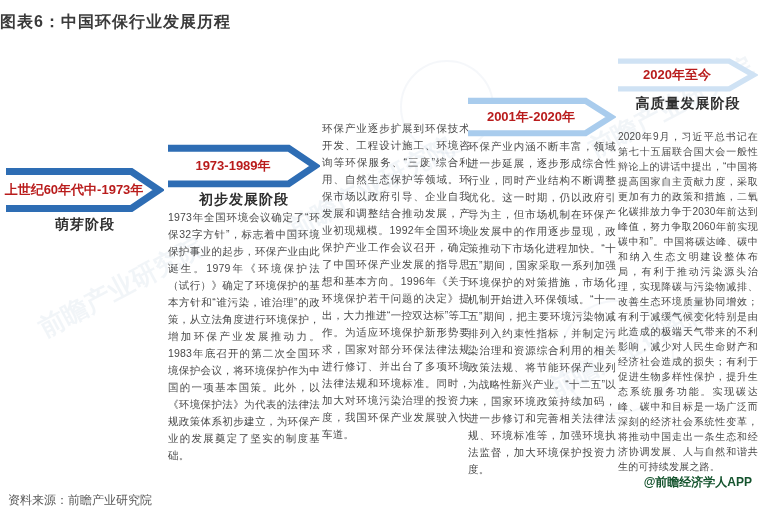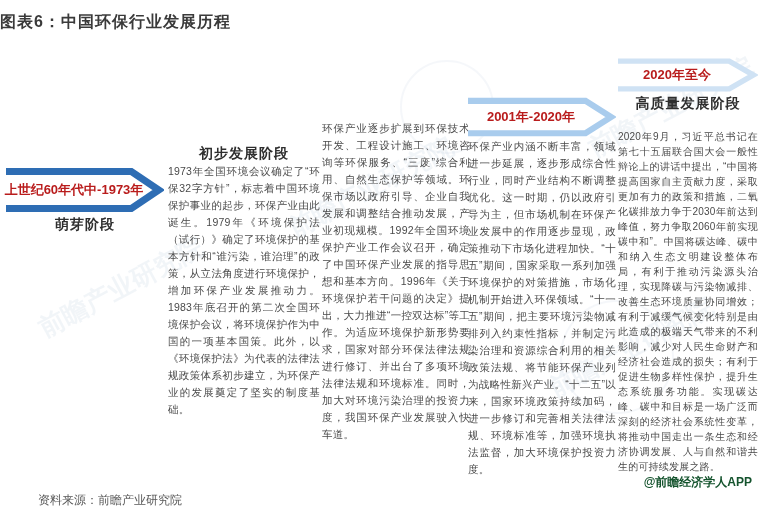--- a/index.html
+++ b/index.html
@@ -51,21 +51,21 @@
   .col3{left:322px;top:120px;width:148px;}
   .col4{left:468px;top:96px; width:148px;}
   .col5{left:618px;top:57px; width:140px;}
   .col1 .banner{height:48px;}
   .col2 .banner{height:46px;}
   .col3 .banner{height:44px;}
   .col4 .banner{height:42px;}
   .col5 .banner{height:36px;}
   
   .footer-source{
-    position:absolute;left:8px;bottom:10px;font-size:12px;color:#595959;z-index:2;margin-left:30px;
+    position:absolute;left:8px;bottom:10px;font-size:12px;color:#595959;z-index:2;
   }
   .footer-credit{
     position:absolute;right:8px;bottom:28px;font-size:12px;color:#14532d;
     font-weight:bold;z-index:2;
   }
 </style>
 </head>
 <body>
 
 <div class="wm" style="left:30px;top:270px;">前瞻产业研究院</div>
@@ -81,20 +81,26 @@
   <div class="banner c1">
     <svg viewBox="0 0 150 44" preserveAspectRatio="none">
       <path d="M0,5 H119 L145,22 L119,39 H0"></path>
     </svg>
     <span class="period">上世纪60年代中-1973年</span>
   </div>
   <div class="stage-name">萌芽阶段</div>
 </div>
 
 <div class="col col2">
+  <div class="banner c2">
+    <svg viewBox="0 0 150 44" preserveAspectRatio="none">
+      <path d="M0,5 H119 L145,22 L119,39 H0"></path>
+    </svg>
+    <span class="period">1973-1989年</span>
+  </div>
   <div class="stage-name">初步发展阶段</div>
   <div class="desc">1973年全国环境会议确定了“环保32字方针”，标志着中国环境保护事业的起步，环保产业由此诞生。1979年《环境保护法（试行）》确定了环境保护的基本方针和“谁污染，谁治理”的政策，从立法角度进行环境保护，增加环保产业发展推动力。1983年底召开的第二次全国环境保护会议，将环境保护作为中国的一项基本国策。此外，以《环境保护法》为代表的法律法规政策体系初步建立，为环保产业的发展奠定了坚实的制度基础。</div>
 </div>
 
 <div class="col col3">
   <div class="desc">环保产业逐步扩展到环保技术开发、工程设计施工、环境咨询等环保服务、“三废”综合利用、自然生态保护等领域。环保市场以政府引导、企业自我发展和调整结合推动发展，产业初现规模。1992年全国环境保护产业工作会议召开，确定了中国环保产业发展的指导思想和基本方向。1996年《关于环境保护若干问题的决定》提出，大力推进“一控双达标”等工作。为适应环境保护新形势要求，国家对部分环保法律法规进行修订、并出台了多项环境法律法规和环境标准。同时，加大对环境污染治理的投资力度，我国环保产业发展驶入快车道。</div>
 </div>
 
 <div class="col col4">
   <div class="banner c4">

